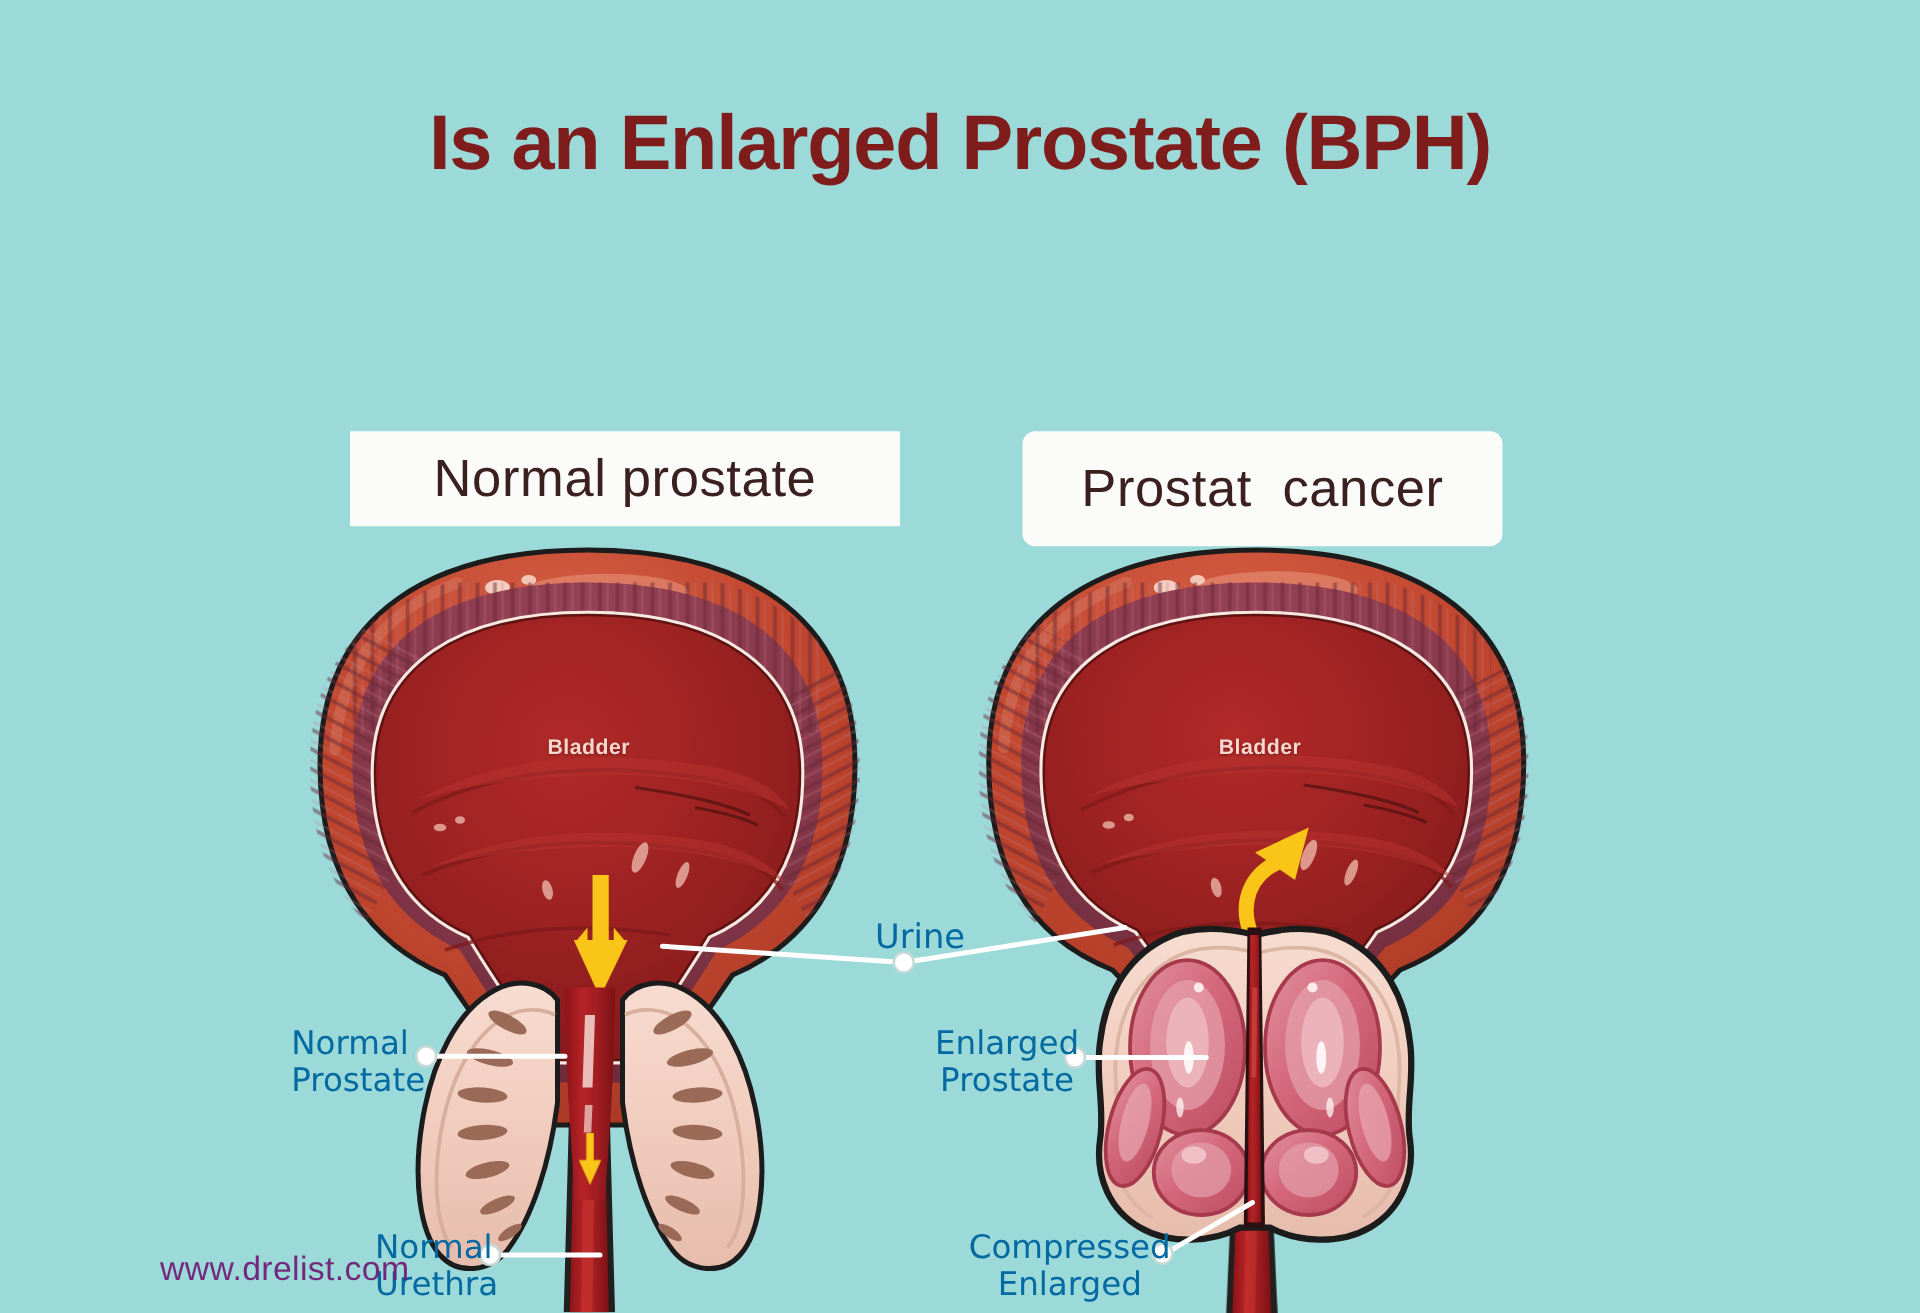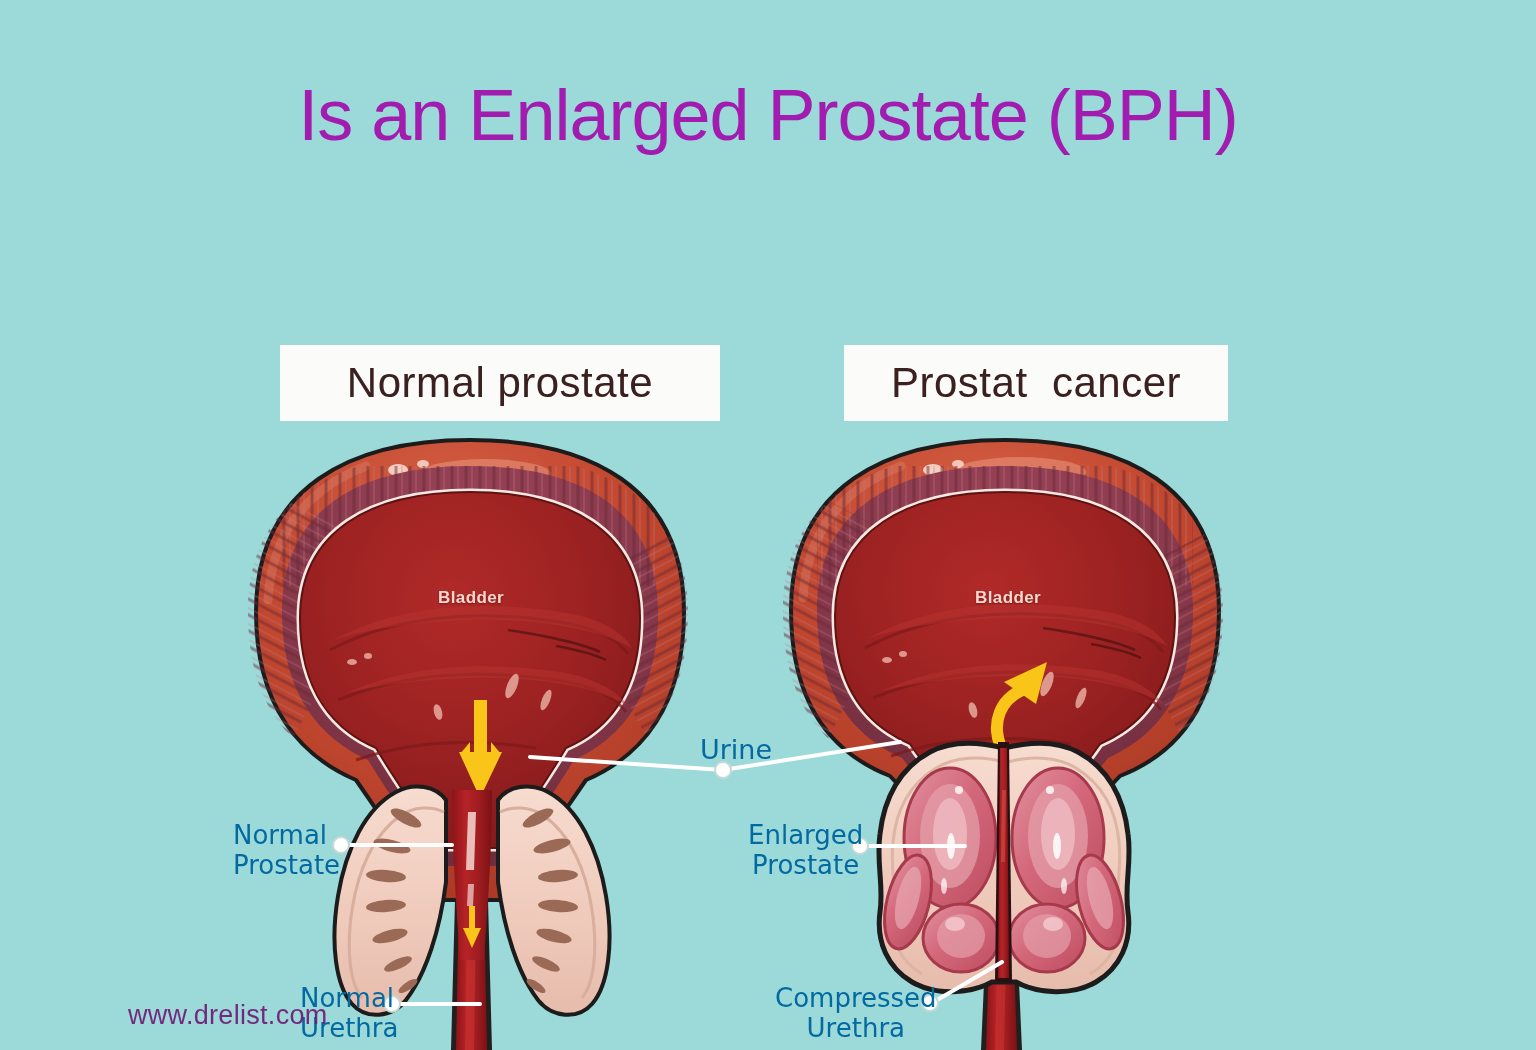--- a/index.html
+++ b/index.html
@@ -8,44 +8,44 @@
     background:#9CD9D9;
     font-family:"Liberation Sans", sans-serif;
     overflow:hidden;position:relative;
   }
   #stage{position:absolute;inset:0;width:1536px;height:1050px;}
 
   
   .title{
     position:absolute;left:0;right:0;top:52px;
     text-align:center;
-    color:#a21caf;
+    color:#7f1d1d;
     font-family:"Liberation Sans Narrow","Liberation Sans",sans-serif;
-    font-weight:normal;
-    font-size:72px;
+    font-weight:bold;
+    font-size:62px;
     line-height:126px;
     letter-spacing:-1px;
     transform:scaleX(1.0);
     white-space:nowrap;
   }
   .title .l1{display:block;}
   .title .l2{display:block;}
 
   
   .capbox{
     position:absolute;
     background:#FBFBFA;
     display:flex;align-items:center;justify-content:center;
     color:#3B2020;
     font-size:42px;
     letter-spacing:0.5px;
     white-space:pre;
   }
   #cap-left  {left:280px; top:345px; width:440px; height:76px;}
-  #cap-right {left:844px; top:345px; width:384px; height:76px;}
+  #cap-right {left:818px; top:345px; width:384px; height:92px;border-radius:10px;}
 
   
   .anno{
     position:absolute;
     color:#0369a1;
     font-size:26px;
     line-height:30px;
     white-space:pre-line;
     font-family:"DejaVu Sans","Liberation Sans",sans-serif;
   }
@@ -423,17 +423,17 @@
   <div class="bladder-label" id="bl-right">Bladder</div>
 
   <div class="anno" id="anno-urine">Urine</div>
   <div class="anno" id="anno-normal-pros">Normal
 Prostate</div>
   <div class="anno" id="anno-enlarged-pros">Enlarged
 Prostate</div>
   <div class="anno" id="anno-normal-ureth">Normal
 Urethra</div>
   <div class="anno" id="anno-comp-ureth">Compressed
-Urethra</div>
+Enlarged</div>
 
   <div id="watermark">www.drelist.com</div>
 
 </div>
 
 </body></html>

